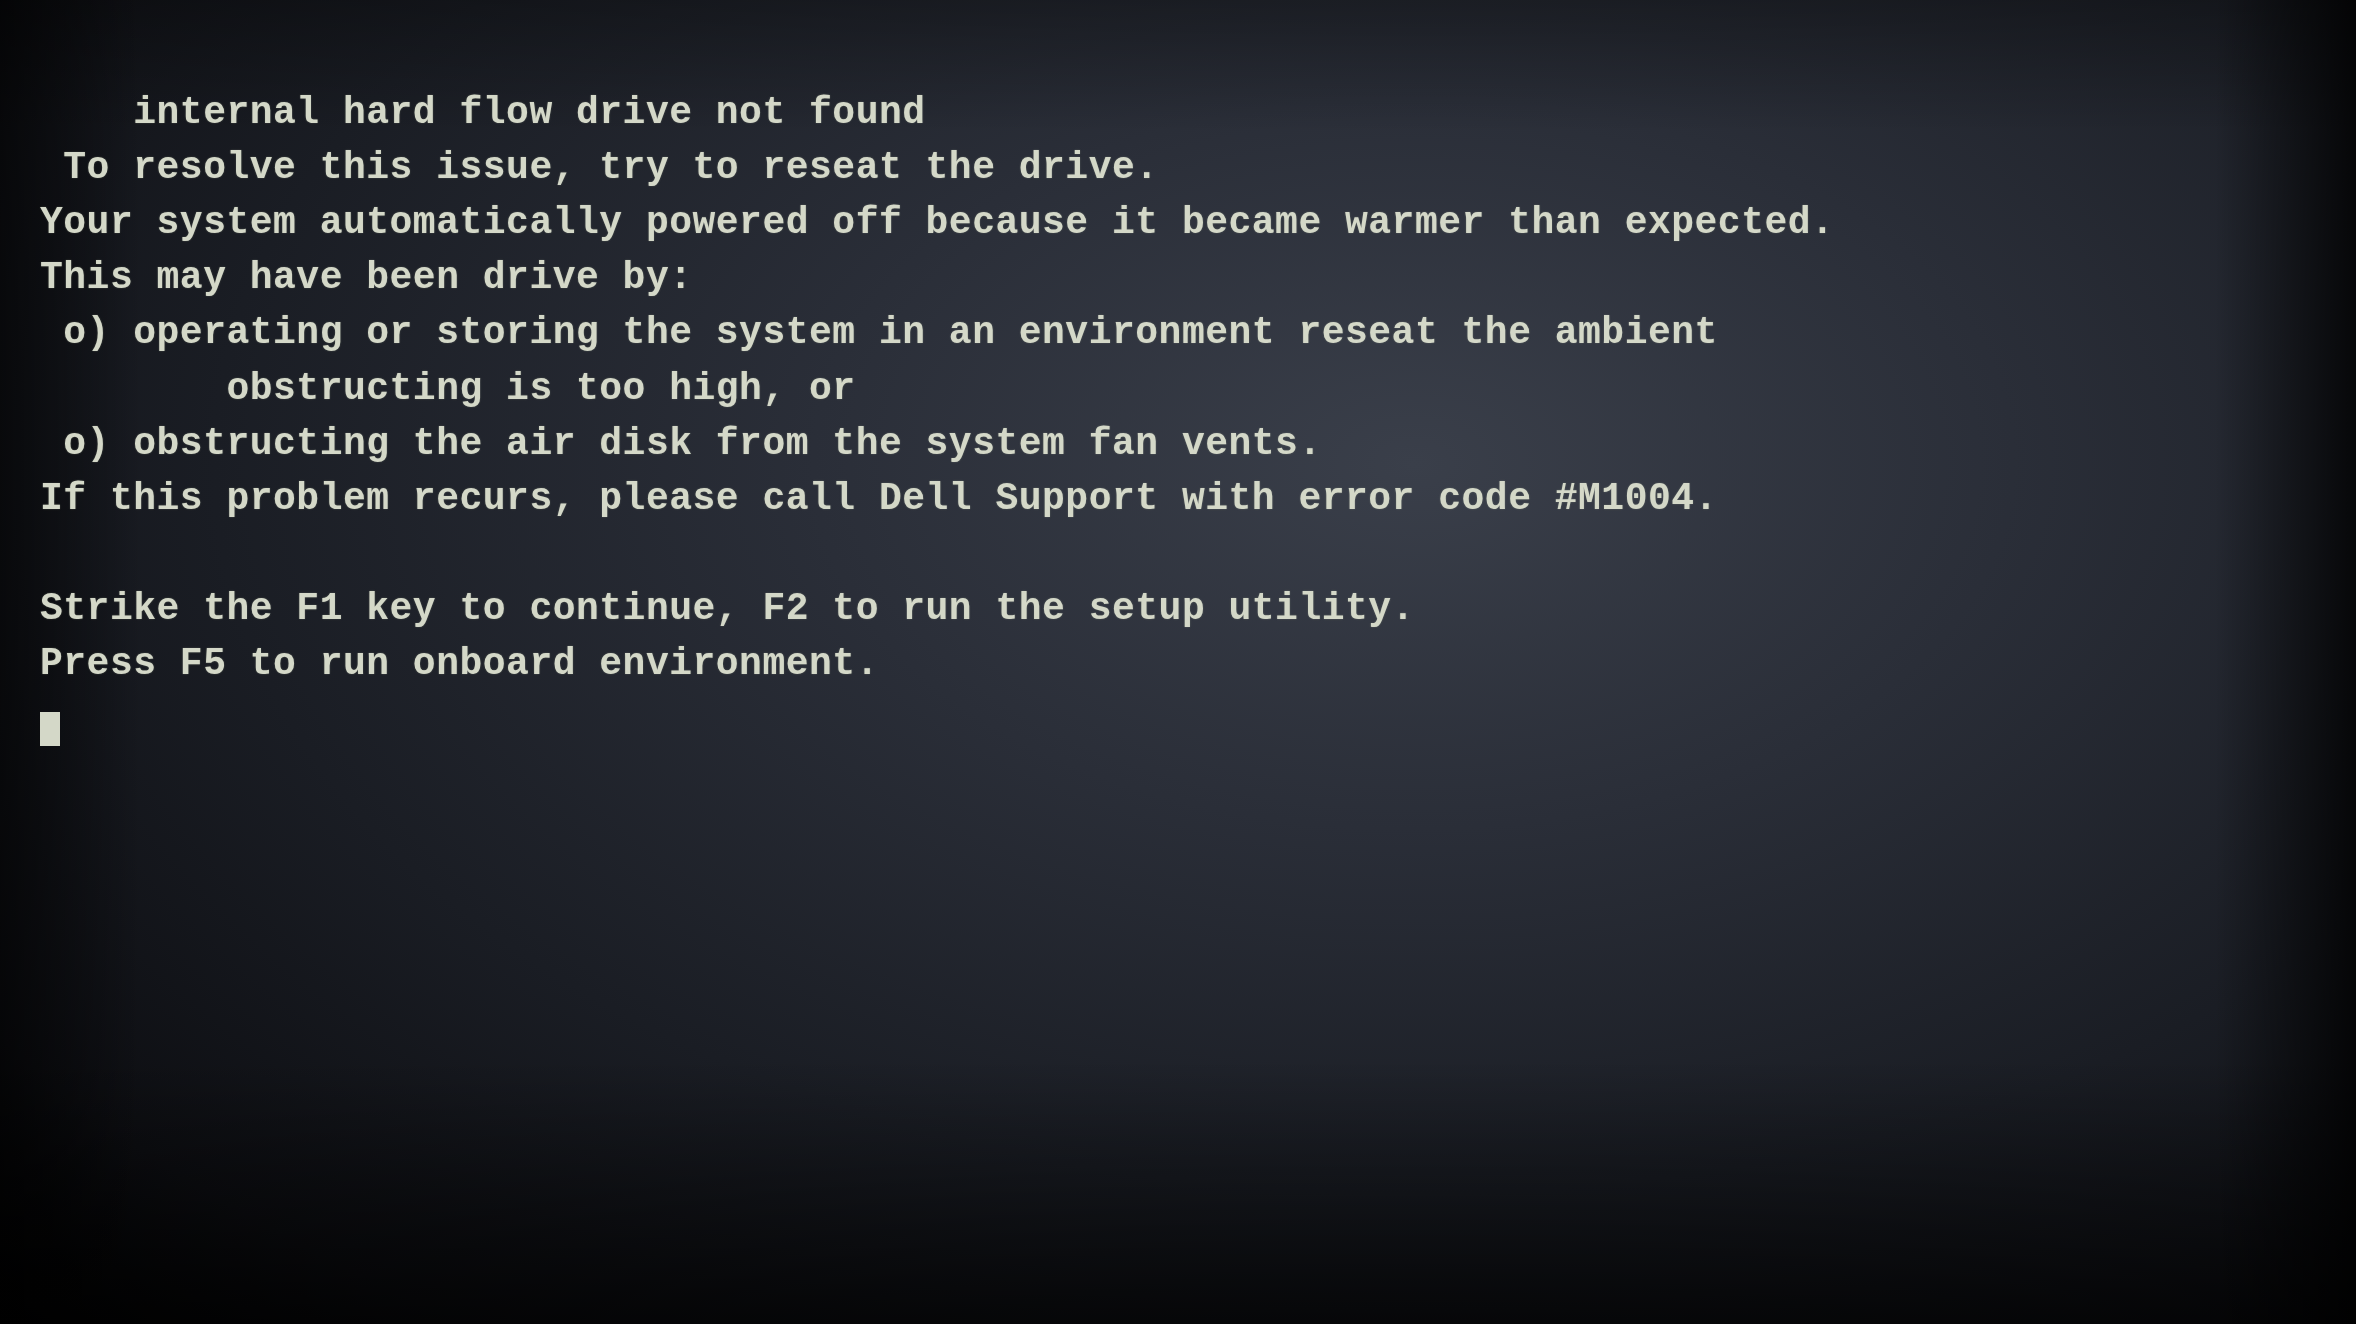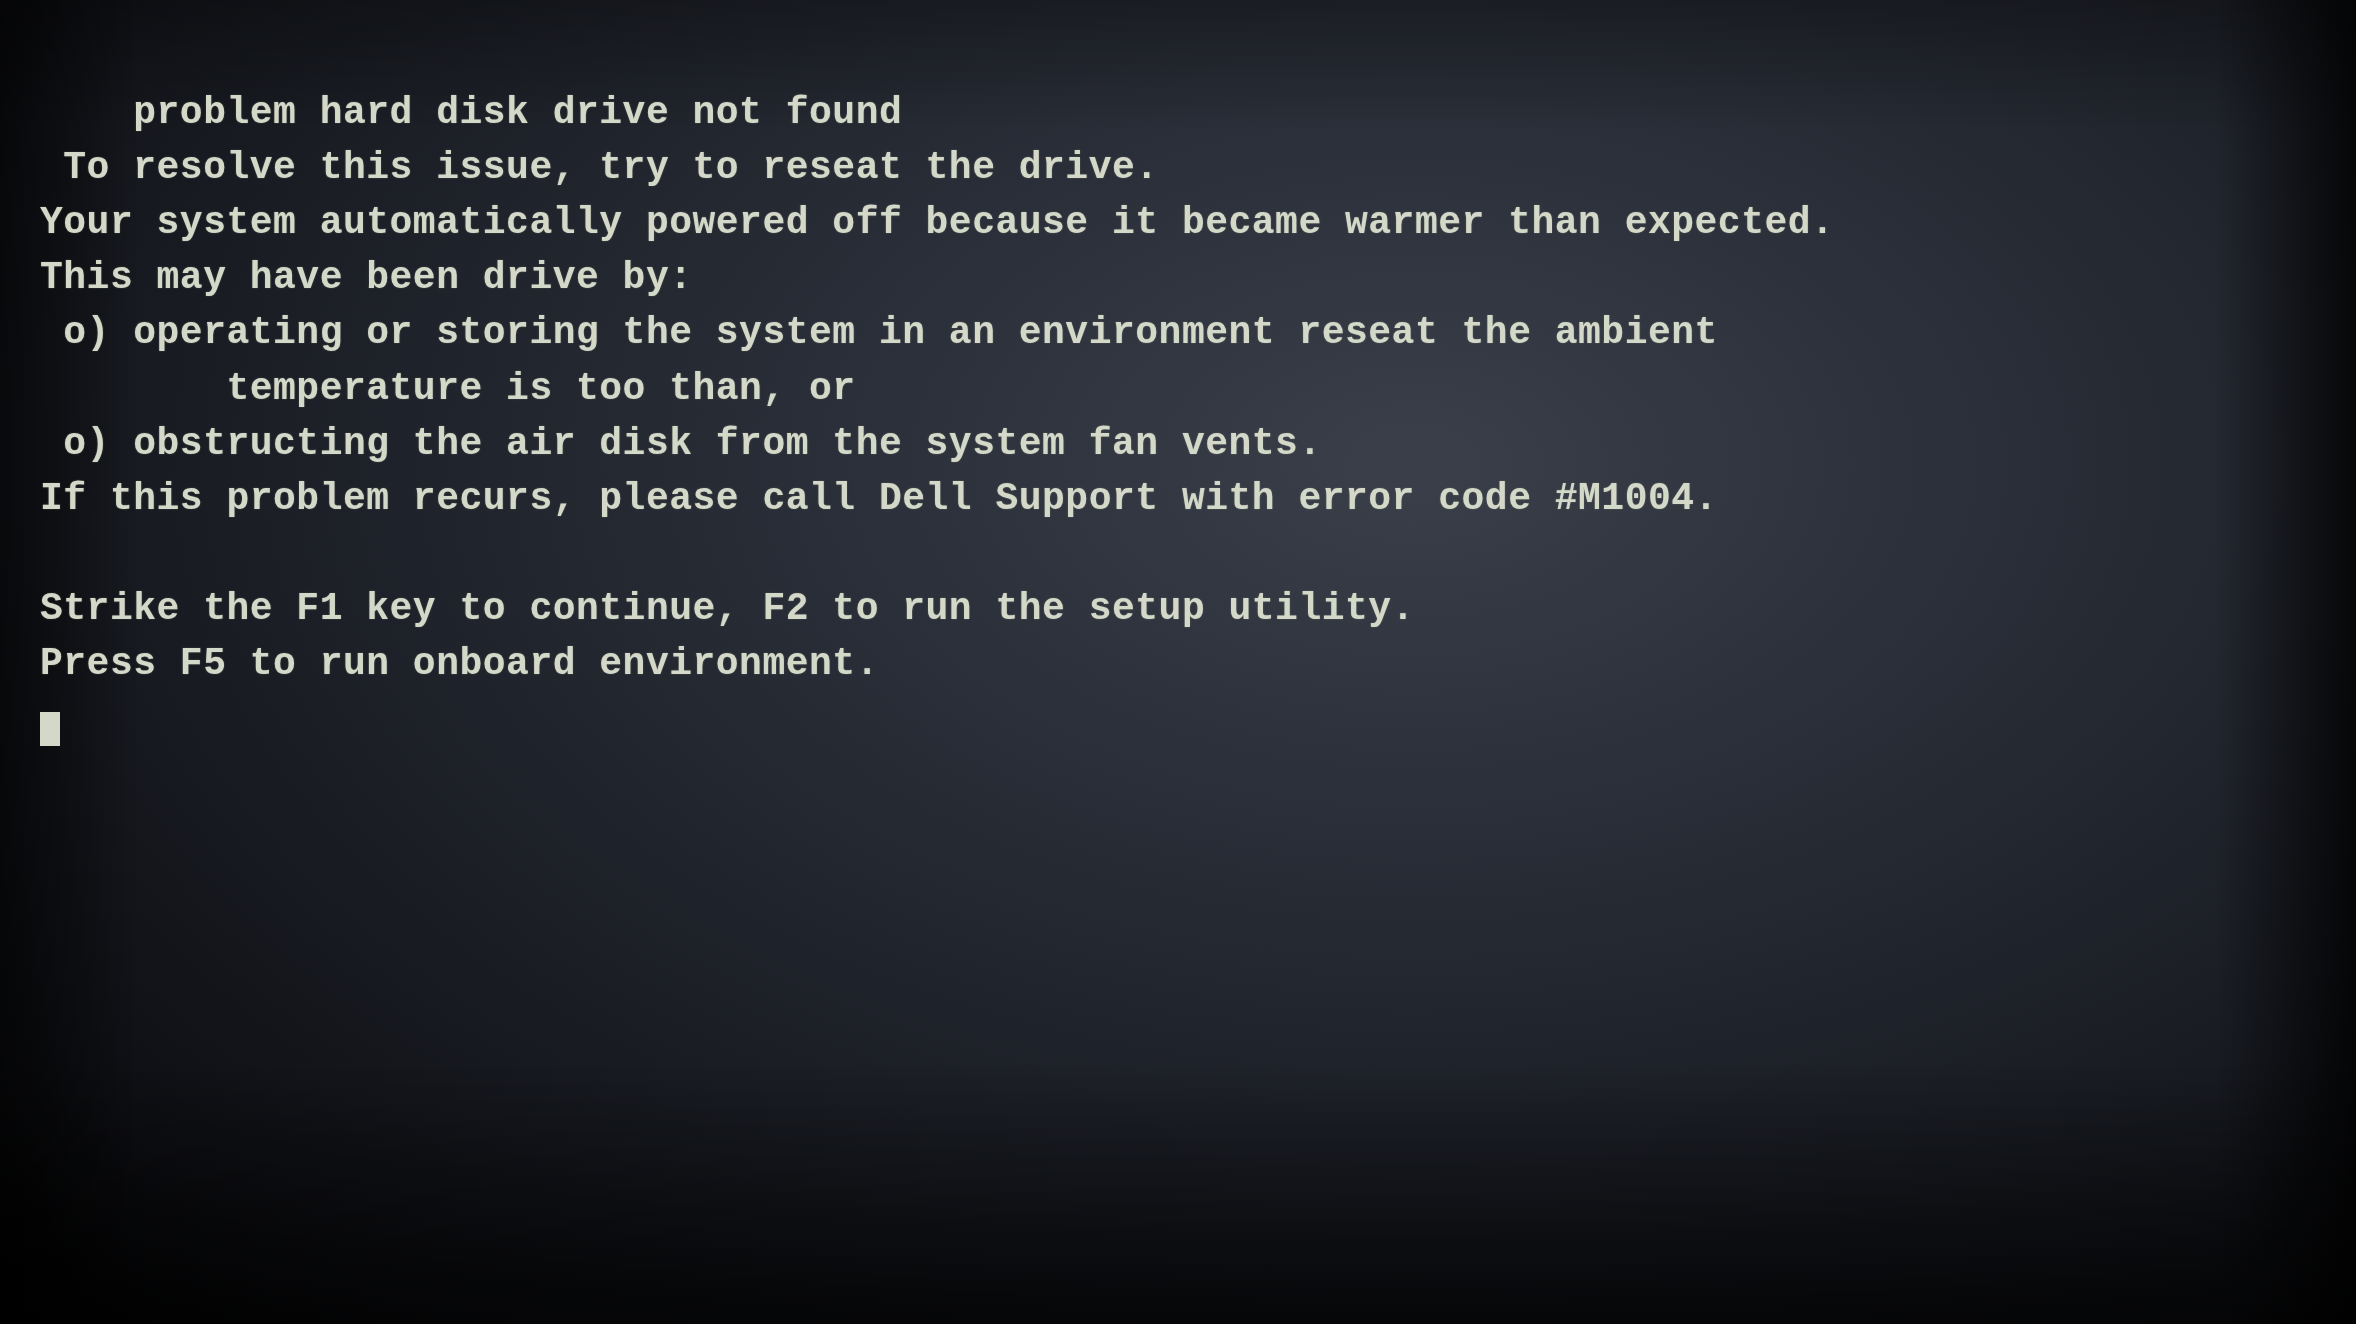--- a/index.html
+++ b/index.html
@@ -63,26 +63,26 @@
     @keyframes blink {
       0%, 100% { opacity: 1; }
       50% { opacity: 0; }
     }
   </style>
 </head>
 <body>
 
 <div class="screen">
   <div class="terminal-text">
-    <span>problem hard disk drive not found</span>
+    <span>internal hard flow drive not found</span>
 <span> To resolve this issue, try to reseat the drive.</span>
 <span>Your system automatically powered off because it became warmer than expected.</span>
 <span>This may have been drive by:</span>
 <span> o) operating or storing the system in an environment reseat the ambient</span>
-<span>        temperature is too than, or</span>
+<span>        obstructing is too high, or</span>
 <span> o) obstructing the air disk from the system fan vents.</span>
 <span>If this problem recurs, please call Dell Support with error code #M1004.</span>
 <span></span>
 <span>Strike the F1 key to continue, F2 to run the setup utility.</span>
 <span>Press F5 to run onboard environment.</span>
 <span><span class="cursor"></span></span>
   </div>
 </div>
 
 </body></html>

